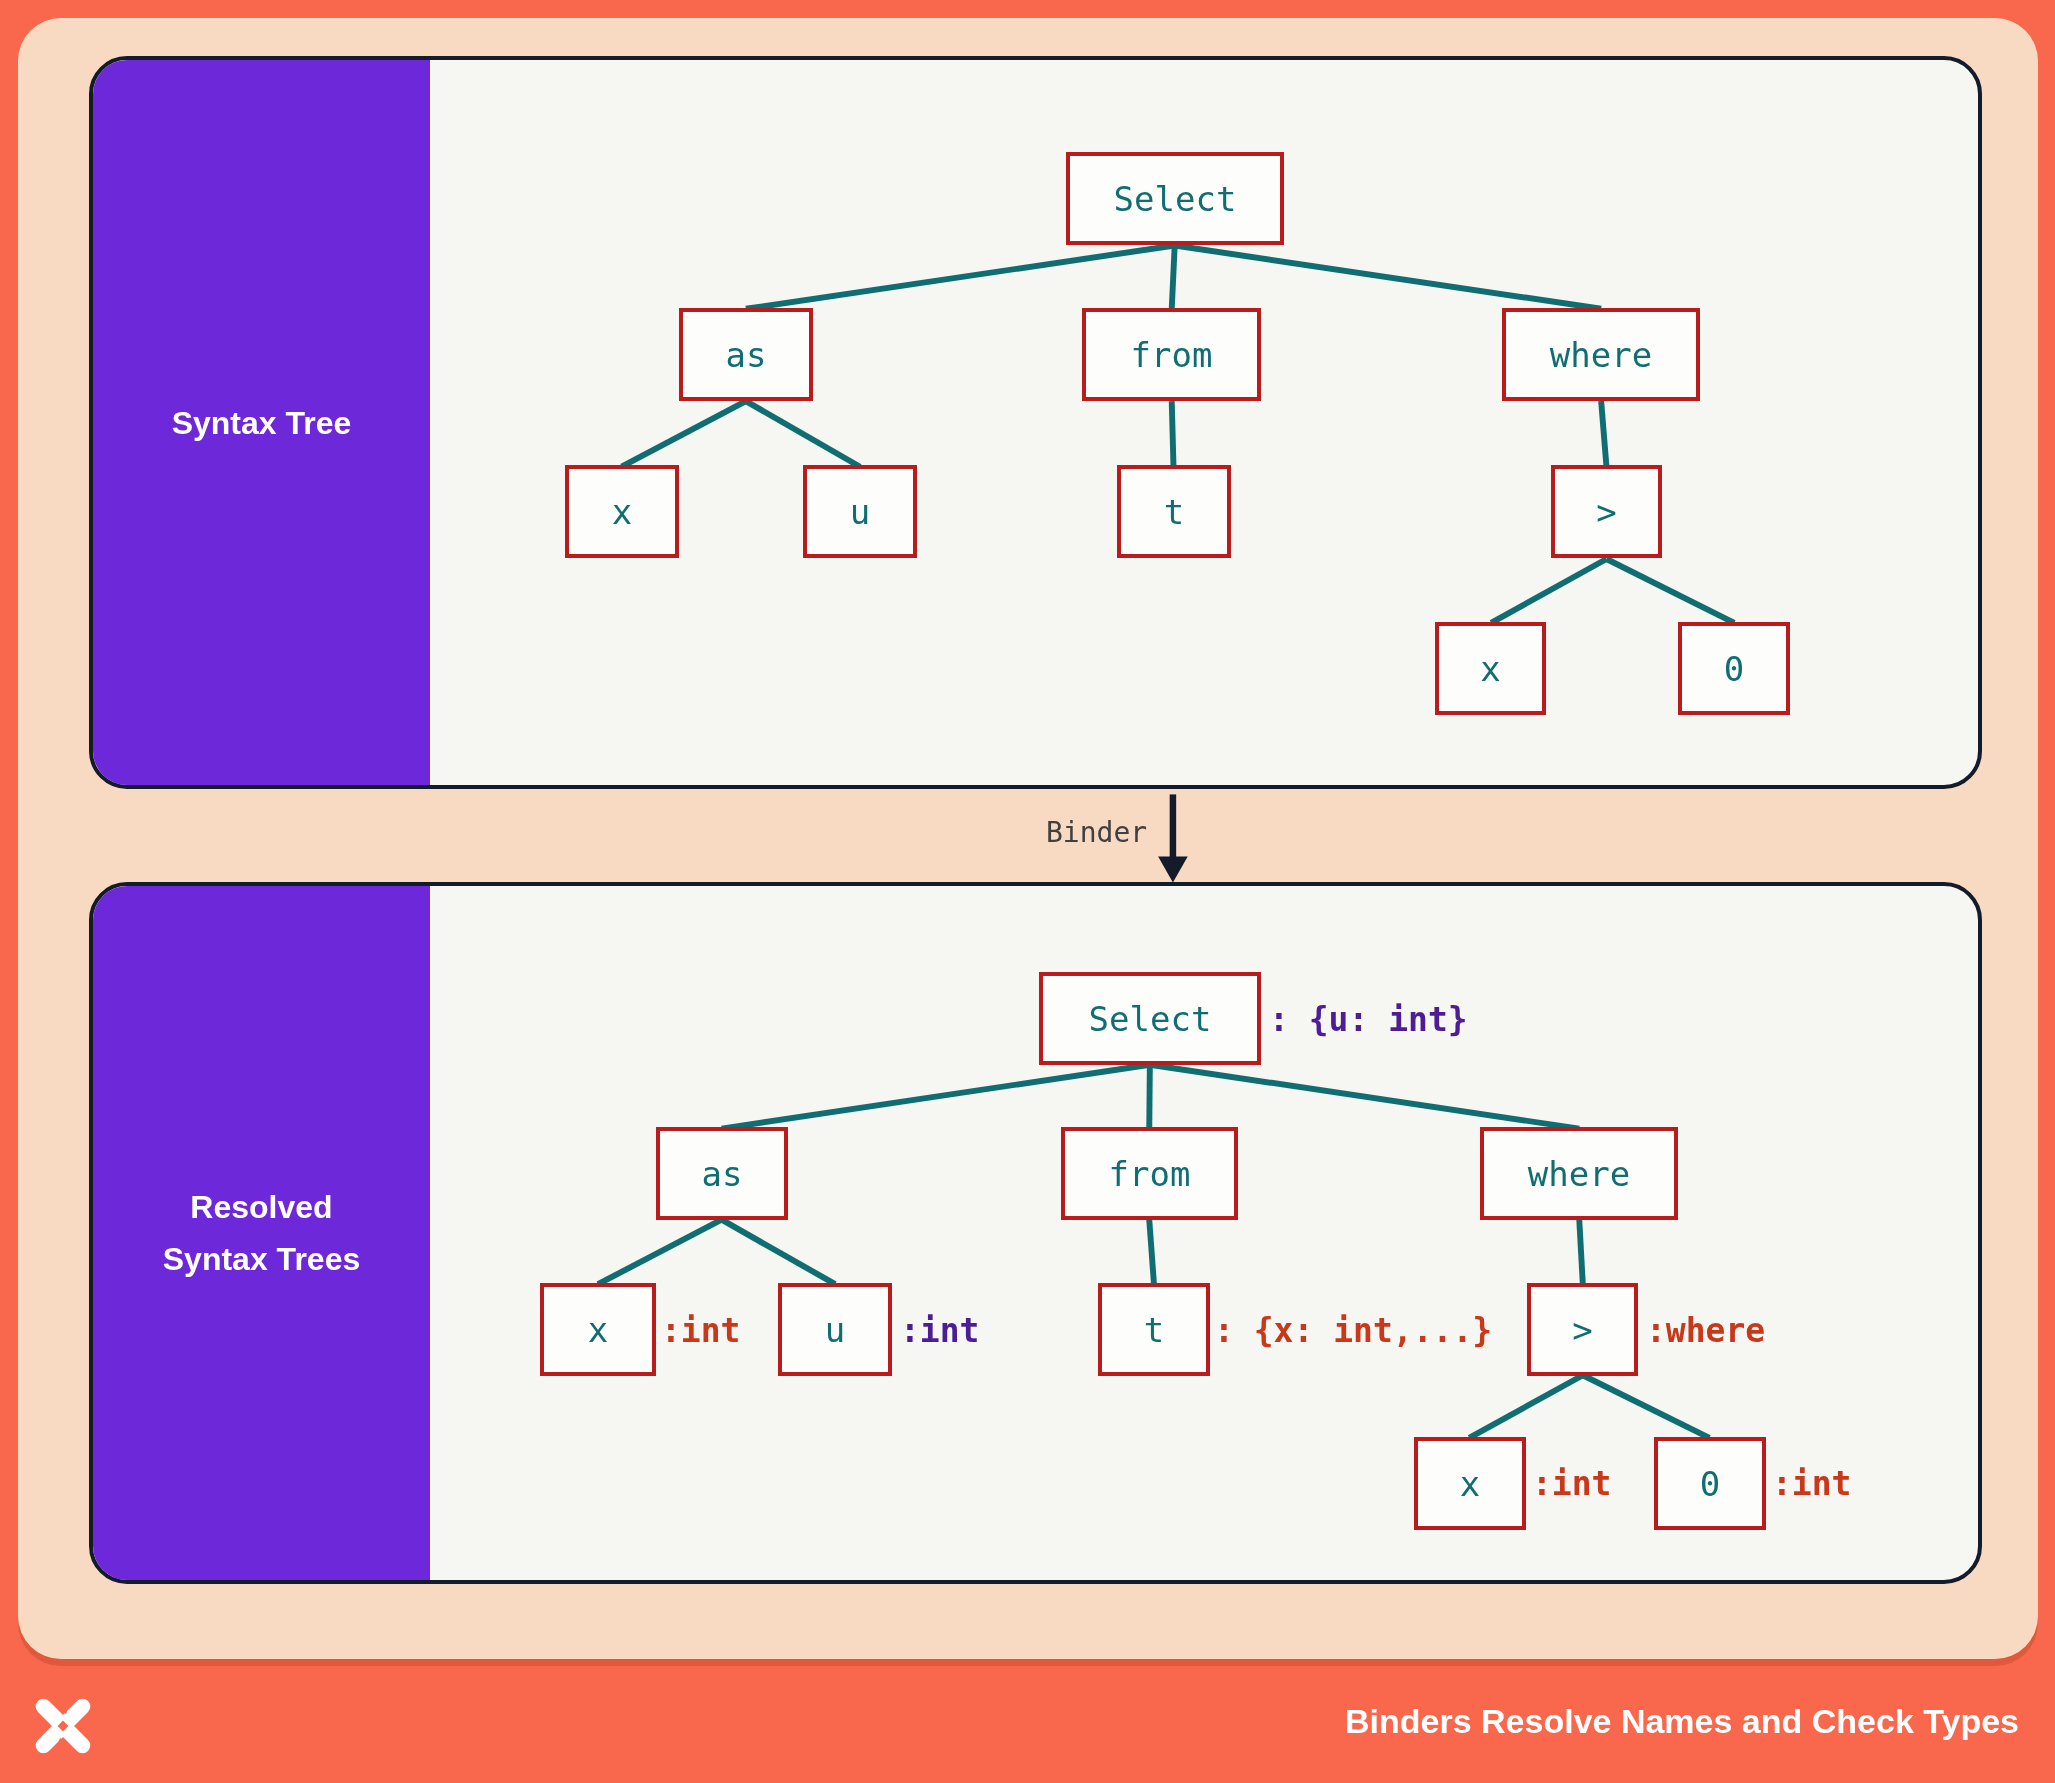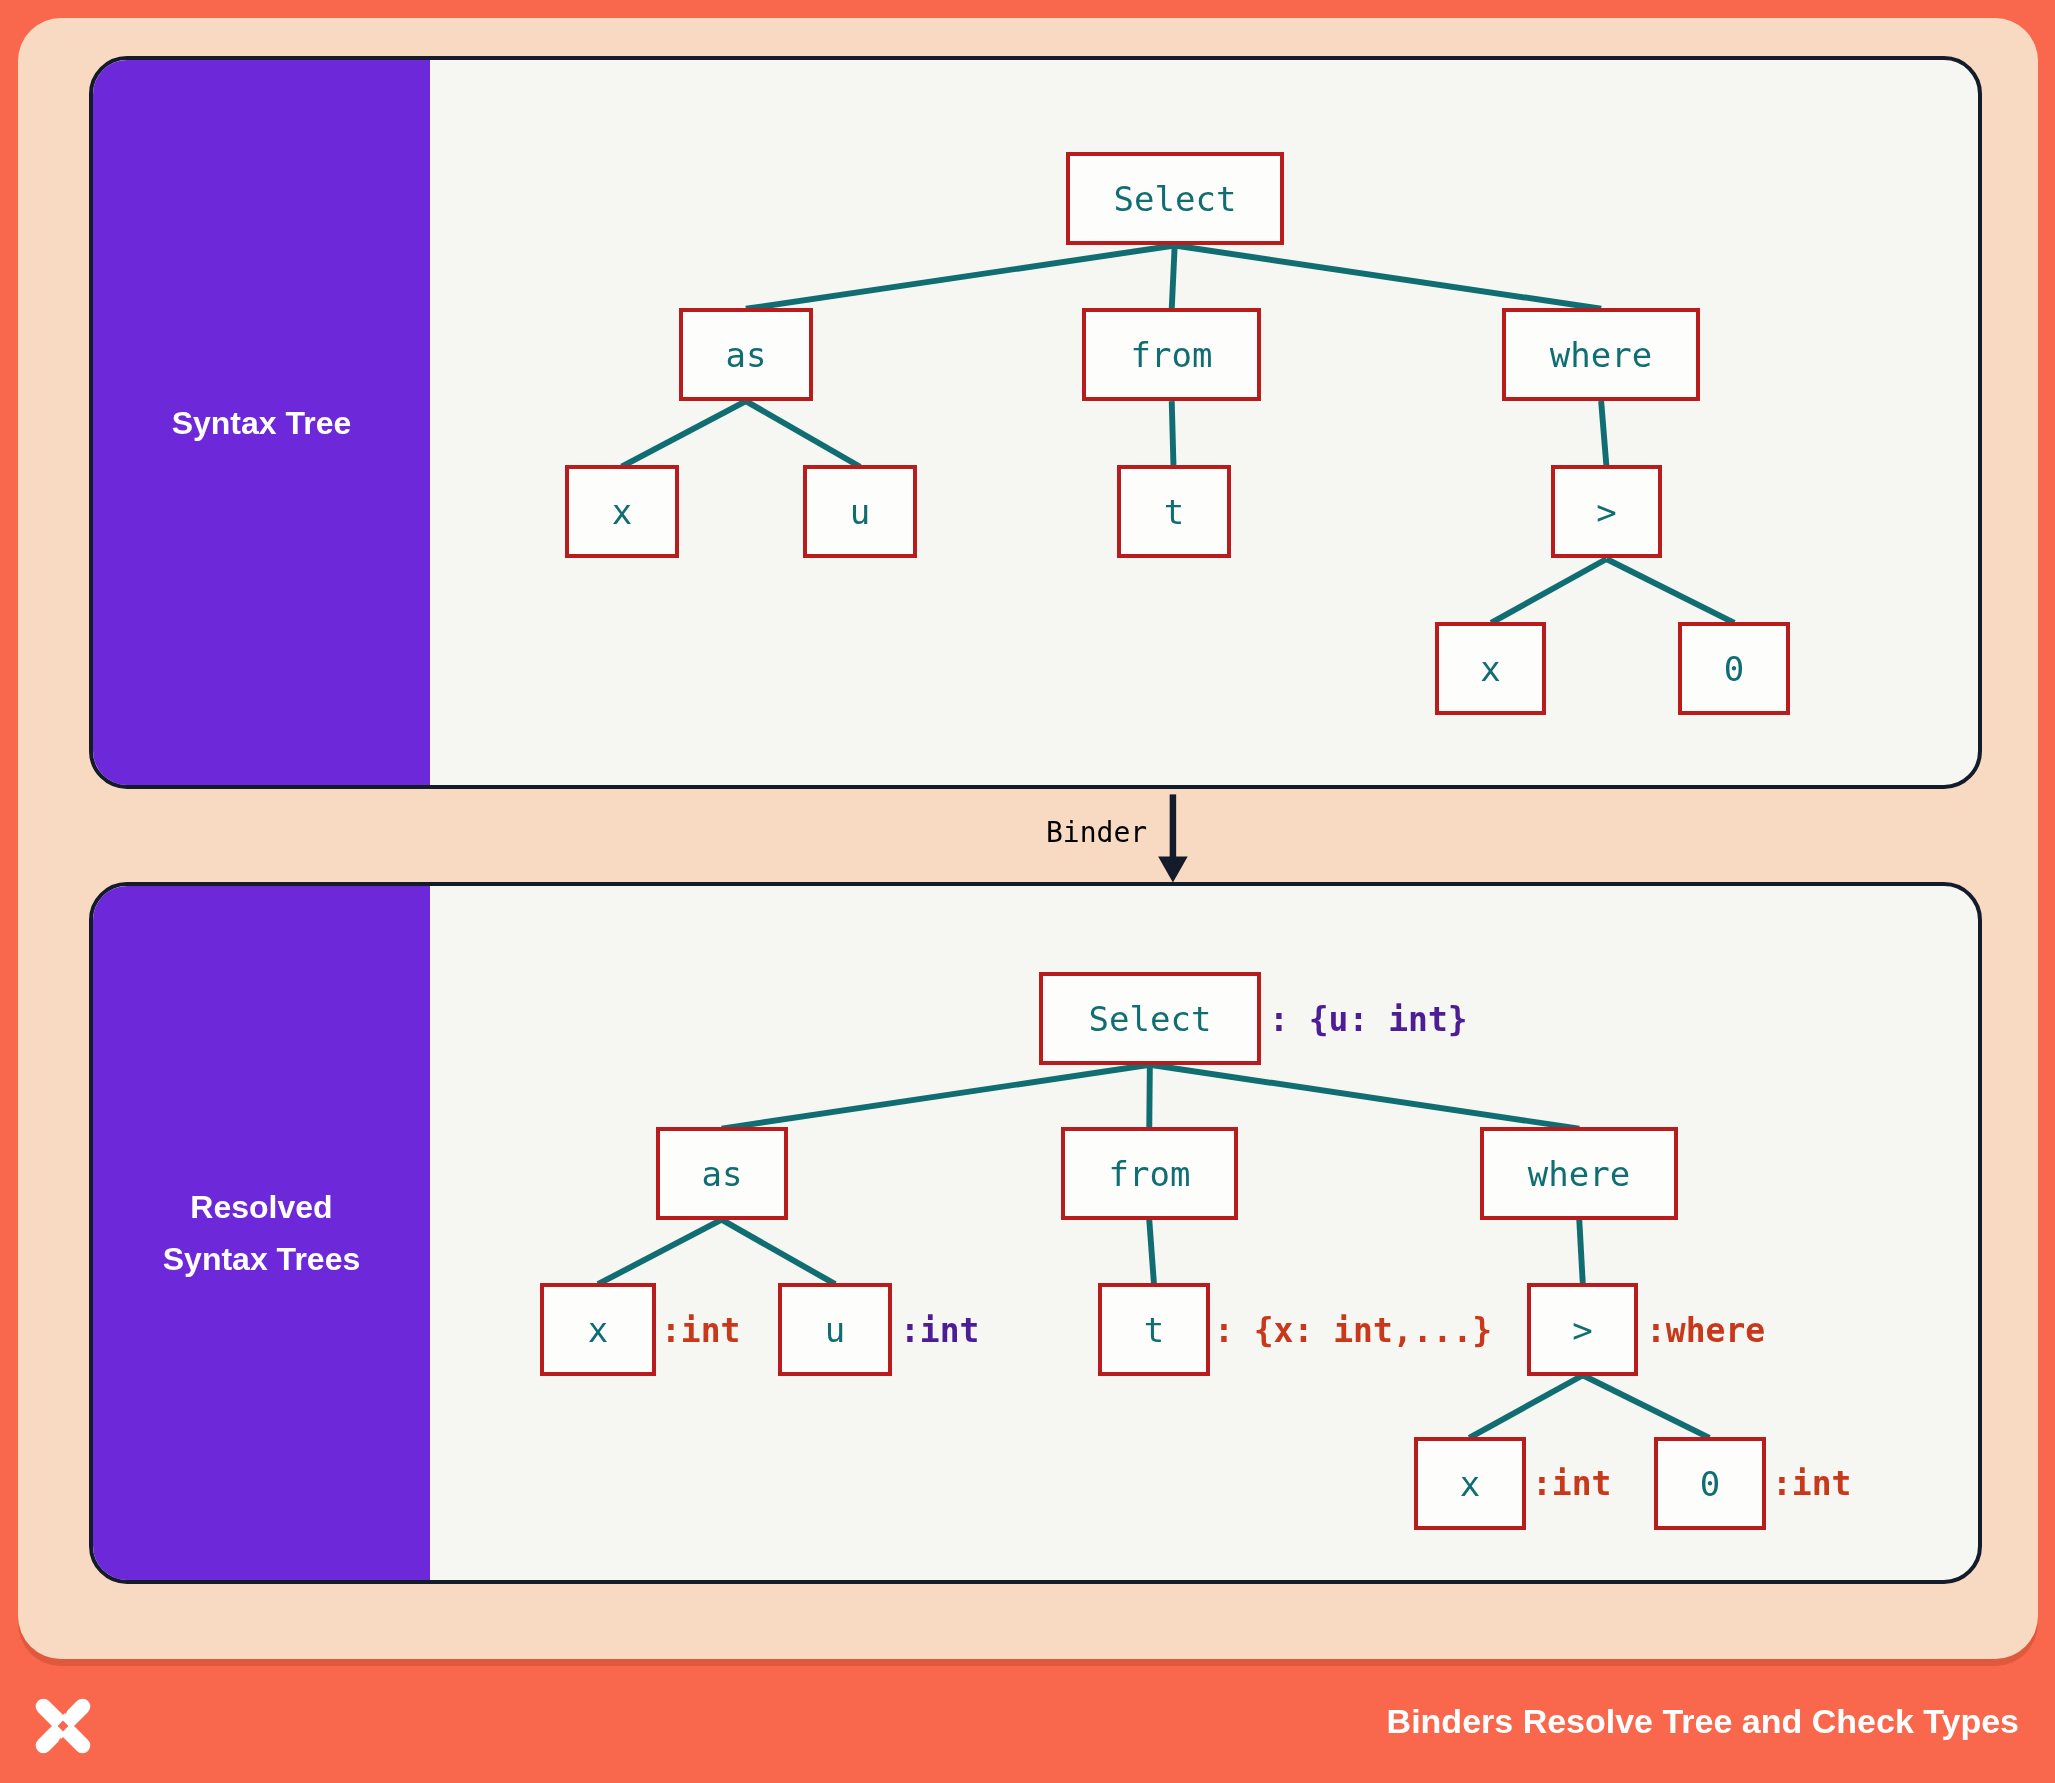--- a/index.html
+++ b/index.html
@@ -36,21 +36,21 @@
   }
   .anno{
     position:absolute;transform:translateY(-50%);
     font-family:"DejaVu Sans Mono",monospace;font-weight:bold;font-size:33px;
     white-space:pre;line-height:1;
   }
   .anno-red{color:#C8391B;}
   .anno-dark{color:#4c1d95;}
   .binder-label{
     position:absolute;transform:translateY(-50%);
-    font-family:"DejaVu Sans Mono",monospace;font-size:28px;color:#000000;
+    font-family:"DejaVu Sans Mono",monospace;font-size:28px;color:#404040;
   }
   .footer-band{position:absolute;left:0;top:1659px;width:2056px;height:125px;}
   .footer-title{
     position:absolute;right:37px;top:0;height:125px;
     display:flex;align-items:center;
     color:#FFFFFF;font-weight:bold;font-size:34px;
   }
   .footer-logo{position:absolute;left:33px;top:37px;width:60px;height:60px;}
 </style>
 </head>
@@ -177,15 +177,15 @@
 <div class="footer-band">
   <svg class="footer-logo" viewBox="0 0 100 100">
     <g fill="#FFFFFF">
       <rect x="37" y="-9" width="26" height="118" rx="13" transform="rotate(45 50 50)"></rect>
       <rect x="37" y="-9" width="26" height="118" rx="13" transform="rotate(-45 50 50)"></rect>
     </g>
     <path d="M50 41 L59 50 L50 59 L41 50 Z" fill="#F9684C"></path>
     <path d="M45 21 L62 11 L55 30 Z" fill="#F9684C"></path>
     <path d="M55 79 L38 89 L45 70 Z" fill="#F9684C"></path>
   </svg>
-  <div class="footer-title">Binders Resolve Tree and Check Types</div>
+  <div class="footer-title">Binders Resolve Names and Check Types</div>
 </div>
 
 
 </body></html>

